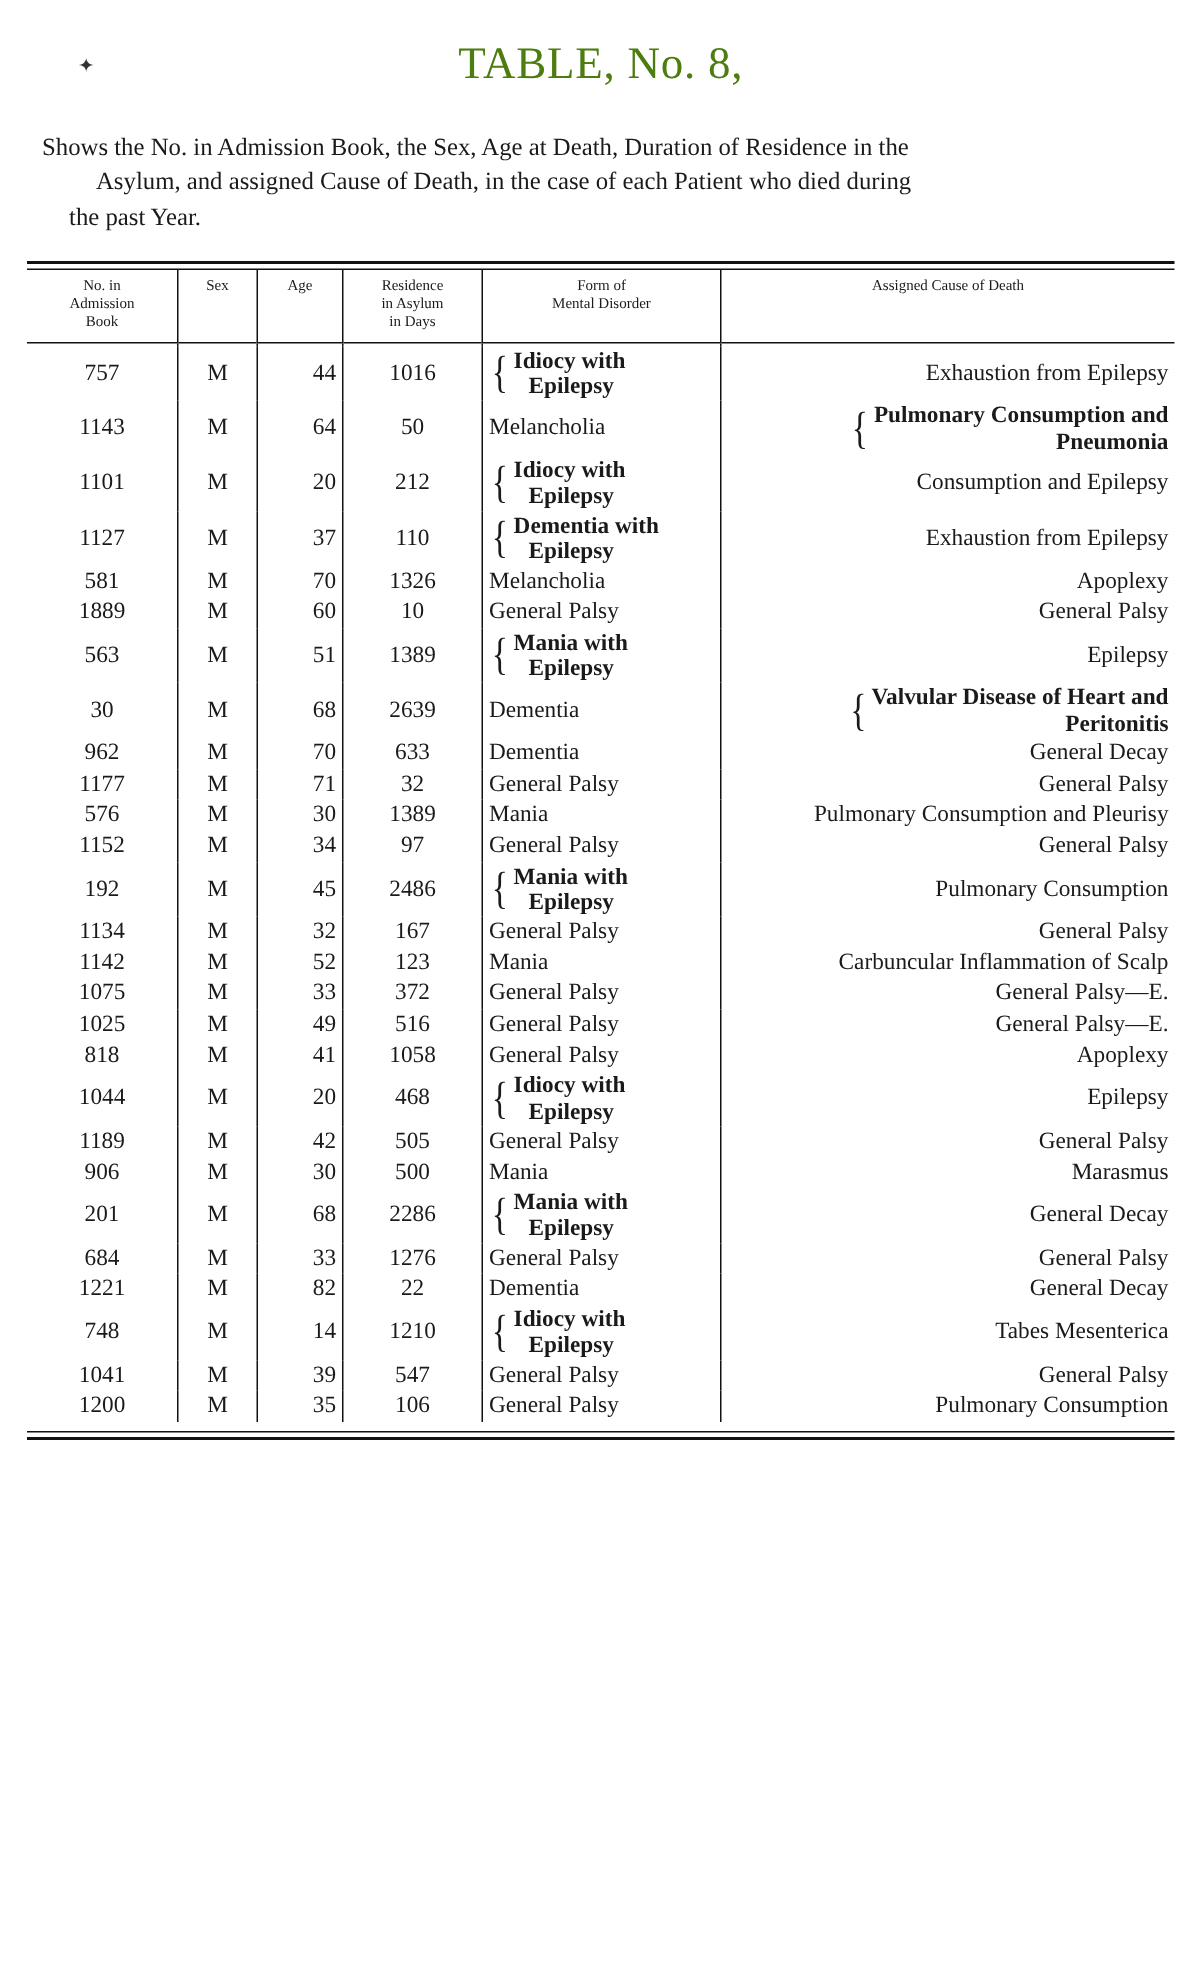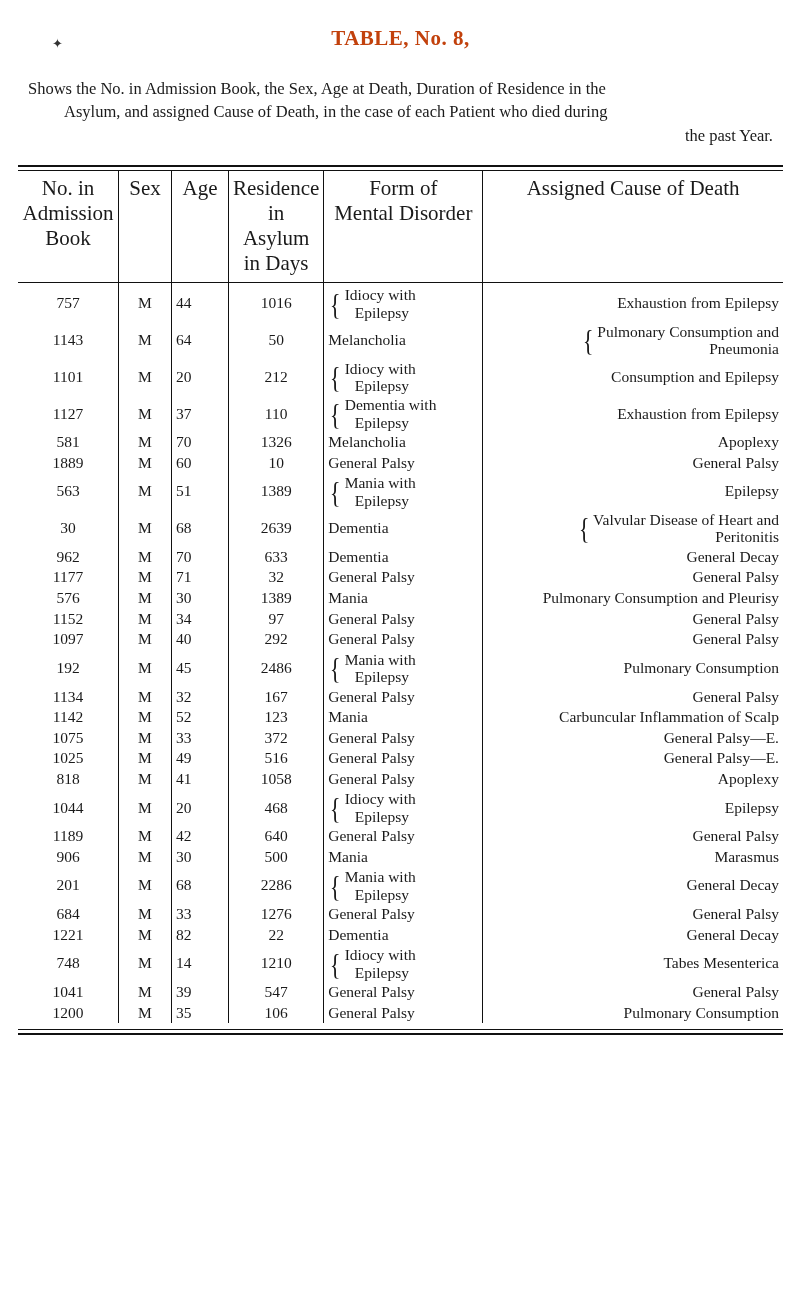--- a/index.html
+++ b/index.html
@@ -23,71 +23,70 @@
     box-sizing: border-box;
   }
   .title-row {
     display: flex;
     align-items: baseline;
     justify-content: center;
     margin-top: 26px;
     position: relative;
   }
   .title {
-    font-size: 21px;
+    font-size: 30px;
     letter-spacing: 0.5px;
     font-family: "Liberation Serif", serif;
-    color: #c2410c;
-    font-weight: bold;
+    color: #4d7c0f;
   }
   .title-mark {
     position: absolute;
     left: 52px;
     top: 10px;
     font-size: 13px;
     color: #333;
   }
   .intro {
     margin: 26px 28px 0 28px;
     font-size: 16.5px;
     line-height: 1.42;
     text-align: left;
   }
   .intro .l1 { display: block; }
   .intro .l2 { display: block; padding-left: 36px; }
-  .intro .l3 { display: block; padding-left: 18px; text-align: right; }
+  .intro .l3 { display: block; padding-left: 18px; }
 
   .rule-double {
     margin: 18px 18px 0 18px;
     border-top: 2px solid #111;
     border-bottom: 1px solid #111;
     height: 3px;
   }
   table.tbl {
     margin: 0 18px;
     width: 765px;
     border-collapse: collapse;
     font-size: 15.5px;
   }
   table.tbl th {
     font-weight: normal;
-    font-size: 21px;
+    font-size: 10px;
     vertical-align: top;
     padding: 5px 4px 7px 4px;
     line-height: 1.18;
     text-align: center;
   }
   table.tbl td {
     vertical-align: middle;
     padding: 1px 4px;
     line-height: 1.2;
   }
   .col-no { width: 92px; text-align: center; }
   .col-sex { width: 44px; text-align: center; }
-  .col-age { width: 48px; text-align: left; }
+  .col-age { width: 48px; text-align: right; }
   .col-res { width: 84px; text-align: center; }
   .col-form { width: 150px; }
   .col-cause { width: auto; text-align: right; }
 
   
   table.tbl th.vr, table.tbl td.vr {
     border-right: 1px solid #111;
   }
   .head-sep-bot td {
     border-top: 1px solid #111;
@@ -108,21 +107,21 @@
     line-height: 0.8;
     margin-right: 2px;
     transform: scaleX(0.75);
     display: inline-block;
   }
   .brace .two {
     display: inline-block;
     font-size: 15.5px;
     line-height: 1.12;
   }
-  .brace .two span { display: block; }
+  .brace .two span { display: block; font-weight: bold; }
   .brace .two .ind { padding-left: 10px; }
 
   .bottom-rule {
     margin: 6px 18px 0 18px;
     border-top: 1px solid #111;
     border-bottom: 2px solid #111;
     height: 3px;
   }
   .row-tall td { padding-top: 2px; padding-bottom: 2px; }
 </style>
@@ -300,28 +299,20 @@
           <td class="col-cause brace-cell"><span>Pulmonary Consumption and Pleurisy</span></td>
         </tr>
         <tr>
           <td class="col-no vr">1152</td>
           <td class="col-sex vr">M</td>
           <td class="col-age vr">34</td>
           <td class="col-res vr">97</td>
           <td class="col-form brace-cell vr"><span>General Palsy</span></td>
           <td class="col-cause brace-cell"><span>General Palsy</span></td>
         </tr>
-        <tr>
-          <td class="col-no vr">1097</td>
-          <td class="col-sex vr">M</td>
-          <td class="col-age vr">40</td>
-          <td class="col-res vr">292</td>
-          <td class="col-form brace-cell vr"><span>General Palsy</span></td>
-          <td class="col-cause brace-cell"><span>General Palsy</span></td>
-        </tr>
         <tr class="row-tall">
           <td class="col-no vr">192</td>
           <td class="col-sex vr">M</td>
           <td class="col-age vr">45</td>
           <td class="col-res vr">2486</td>
           <td class="col-form brace-cell vr"><span class="brace">
               <span class="b">{</span>
               <span class="two">
                 <span>Mania with</span>
                 <span class="ind">Epilepsy</span>
@@ -380,21 +371,21 @@
                 <span>Idiocy with</span>
                 <span class="ind">Epilepsy</span>
               </span>
             </span></td>
           <td class="col-cause brace-cell"><span>Epilepsy</span></td>
         </tr>
         <tr>
           <td class="col-no vr">1189</td>
           <td class="col-sex vr">M</td>
           <td class="col-age vr">42</td>
-          <td class="col-res vr">640</td>
+          <td class="col-res vr">505</td>
           <td class="col-form brace-cell vr"><span>General Palsy</span></td>
           <td class="col-cause brace-cell"><span>General Palsy</span></td>
         </tr>
         <tr>
           <td class="col-no vr">906</td>
           <td class="col-sex vr">M</td>
           <td class="col-age vr">30</td>
           <td class="col-res vr">500</td>
           <td class="col-form brace-cell vr"><span>Mania</span></td>
           <td class="col-cause brace-cell"><span>Marasmus</span></td>

